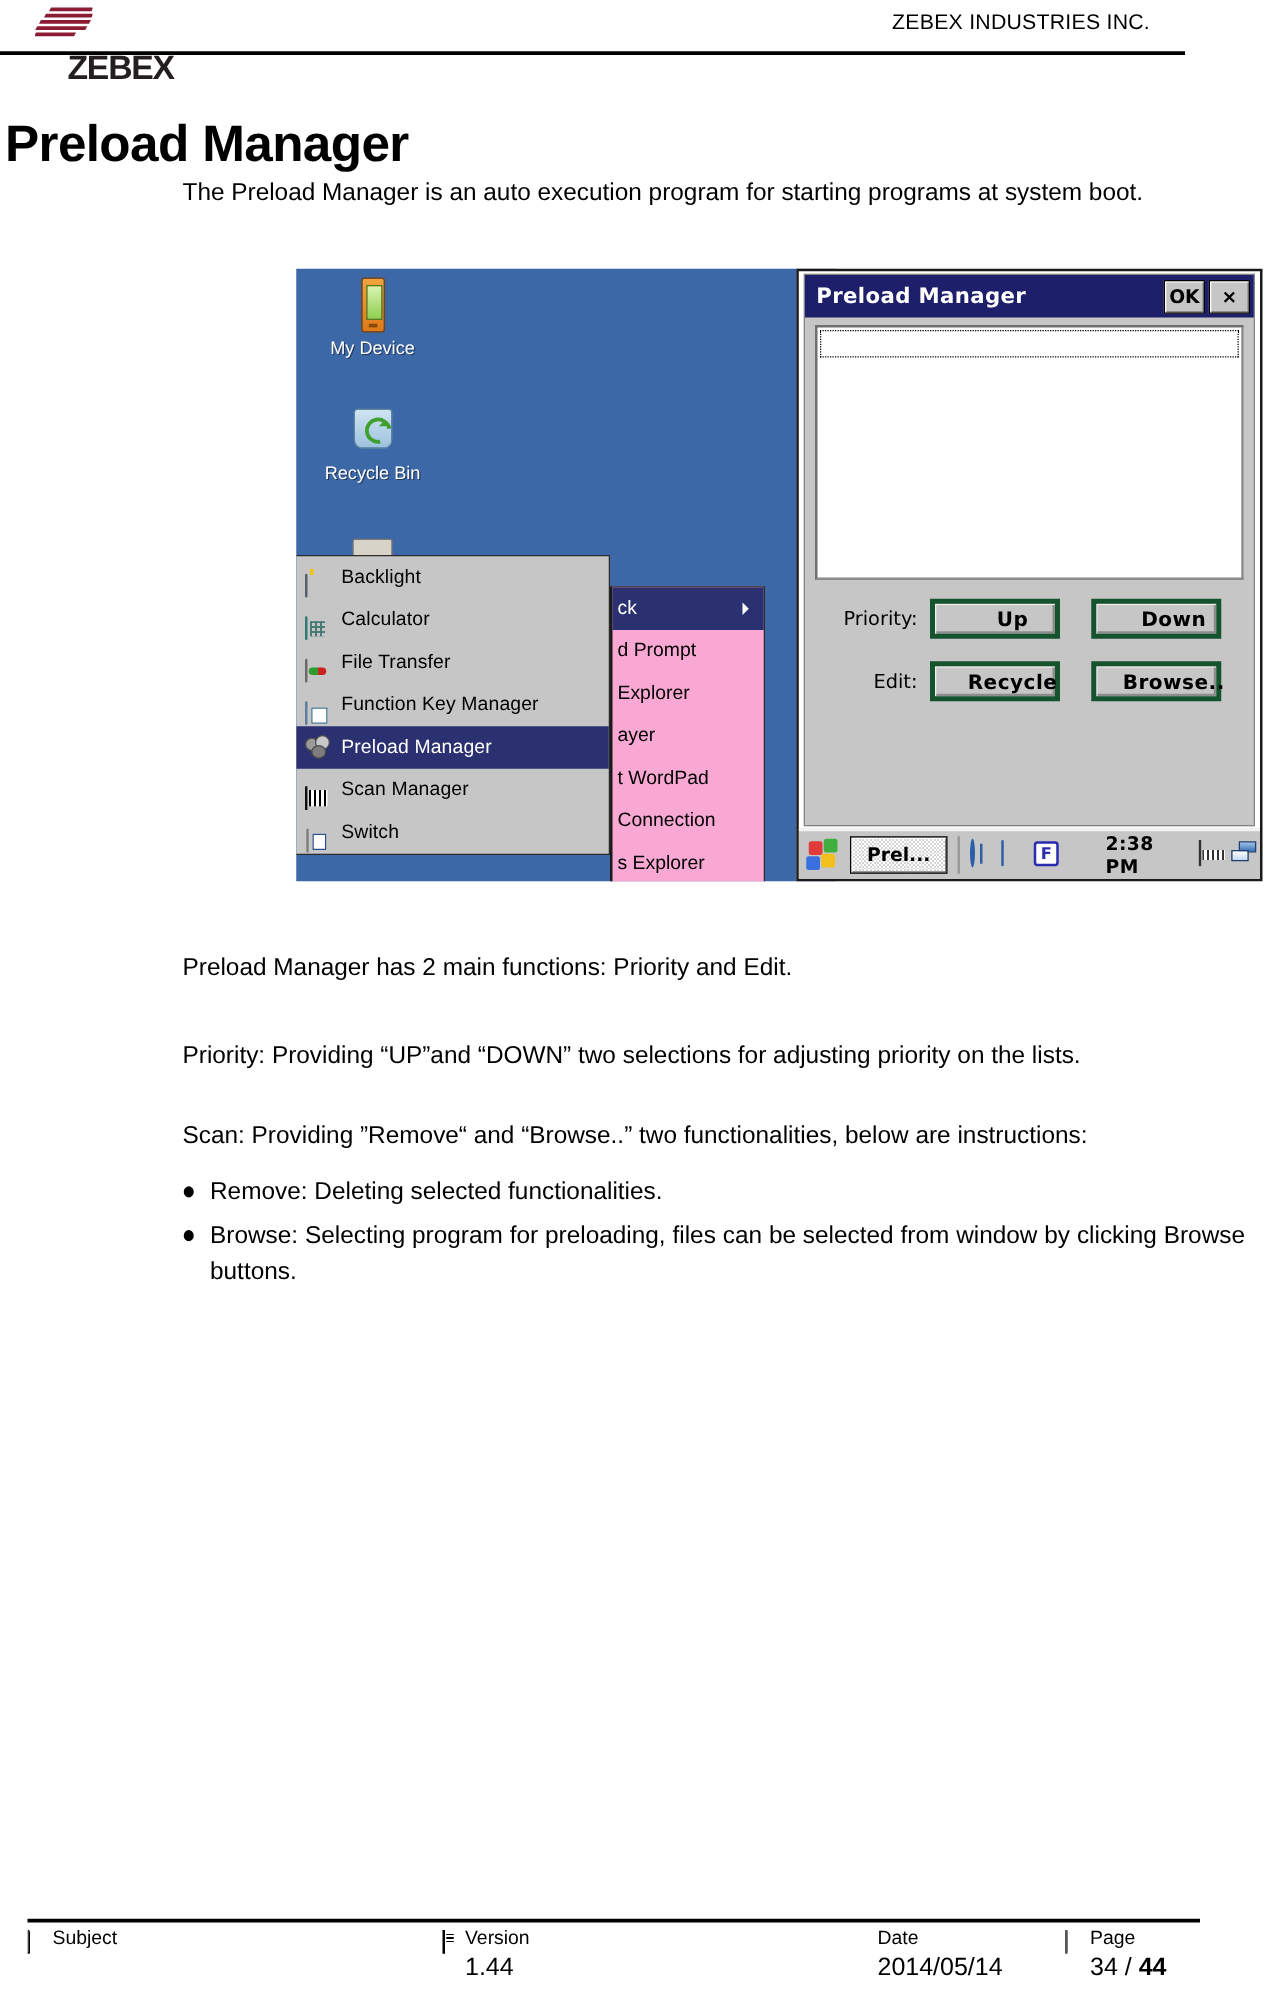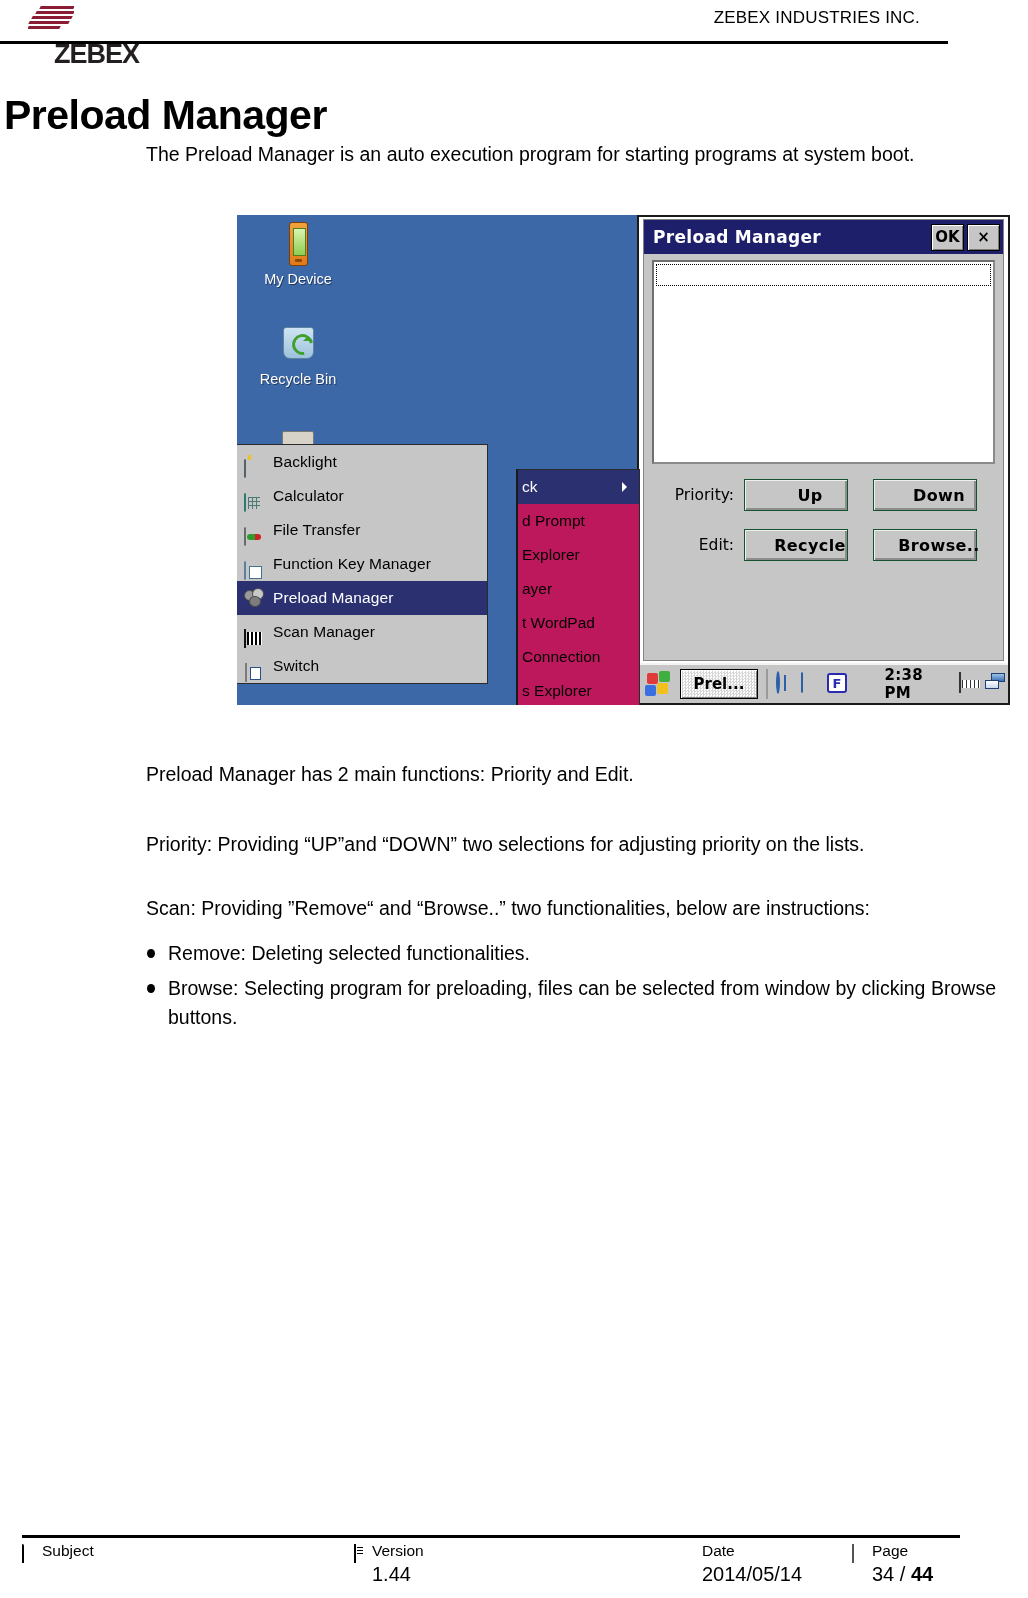--- a/index.html
+++ b/index.html
@@ -299,26 +299,25 @@
     content: ""; position: absolute; left: 4px; top: 3px;
     width: 9px; height: 11px;
     border: 1.5px solid #2b4f8d; background:#fff;
   }
 
   
   #sub-menu {
     position: absolute;
     left: 251px; top: 254px;
     width: 124px;
-    background: #be185d;
+    background: #f9a8d4;
     border: 1px solid #2b2b2b;
     border-left: 2px solid #1a1a1a;
     font-size: 15.5px;
     z-index: 3;
-    margin-left: 28px;
   }
   .sub-item {
     height: 34px; line-height: 34px;
     padding-left: 4px;
     white-space: nowrap;
     overflow: hidden;
   }
   .sub-item.sel { background:#2b3070; color:#fff; position: relative; }
   .sub-arrow {
     position: absolute; right: 7px; top: 12px;
@@ -399,21 +398,21 @@
   .ctrl-label {
     width: 100px;
     text-align: right;
     padding-right: 10px;
     color: #000;
     font-size: 15.5px;
   }
   .pm-btn {
     width: 104px; height: 32px;
     background: #c6c6c6;
-    border: 1px solid #14532d;
+    border: 4px solid #14532d;
     box-shadow: inset 1px 1px 0 #efefef, inset -2px -2px 0 #8d8d8d;
     display: flex; align-items: center; justify-content: center;
     font-size: 16px; font-weight: bold;
     letter-spacing: 0.4px;
     color: #000;
     padding-left: 28px;
   }
   .pm-btn + .pm-btn { margin-left: 25px; }
 
   

